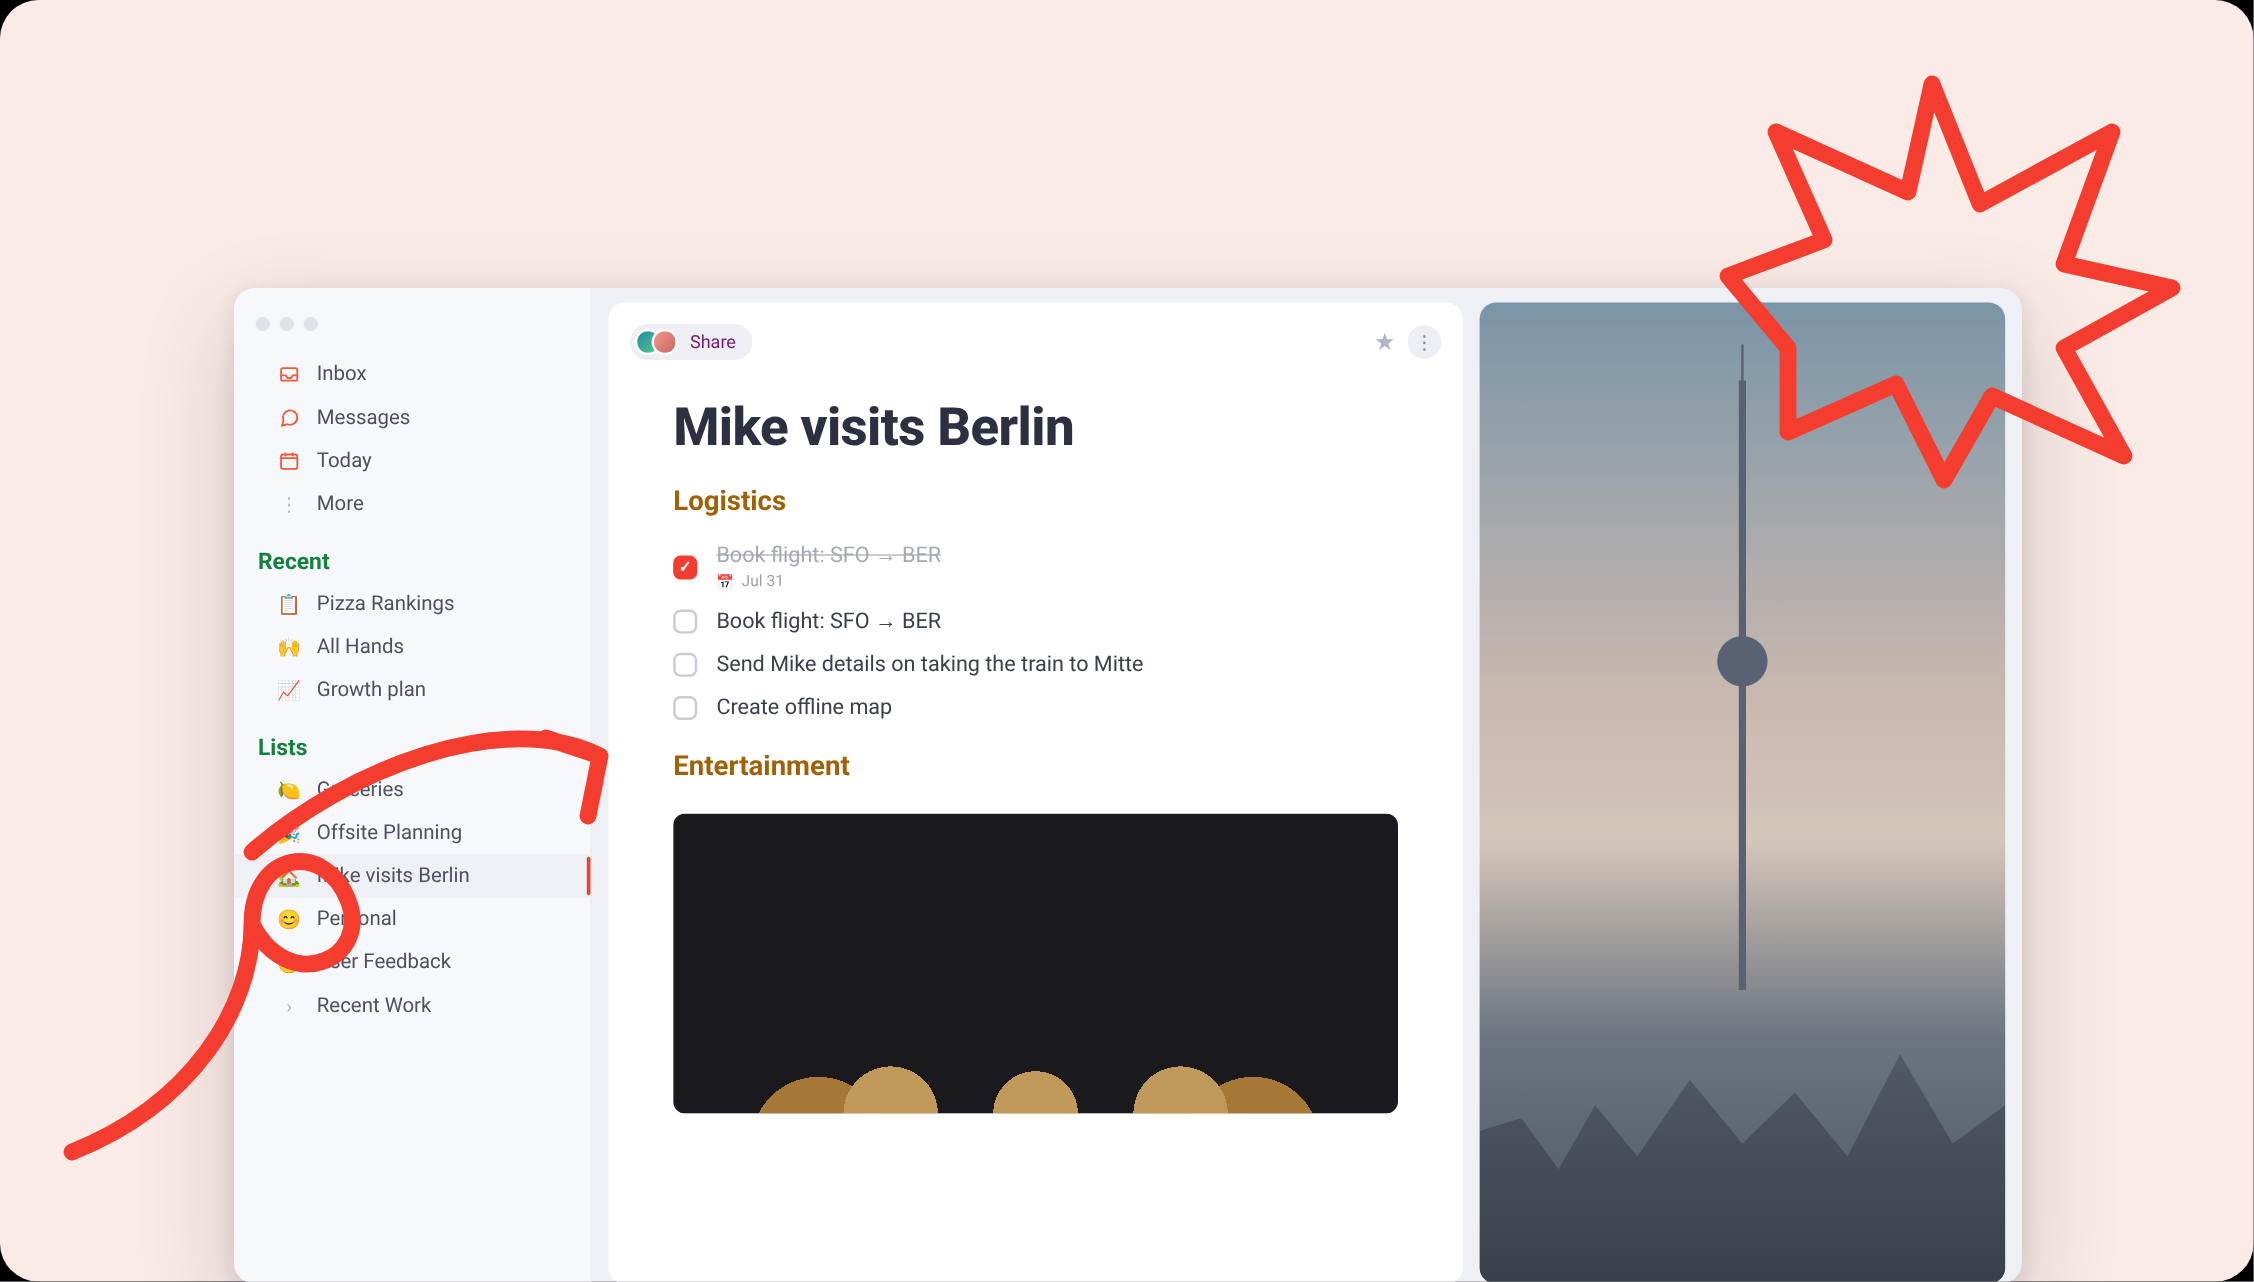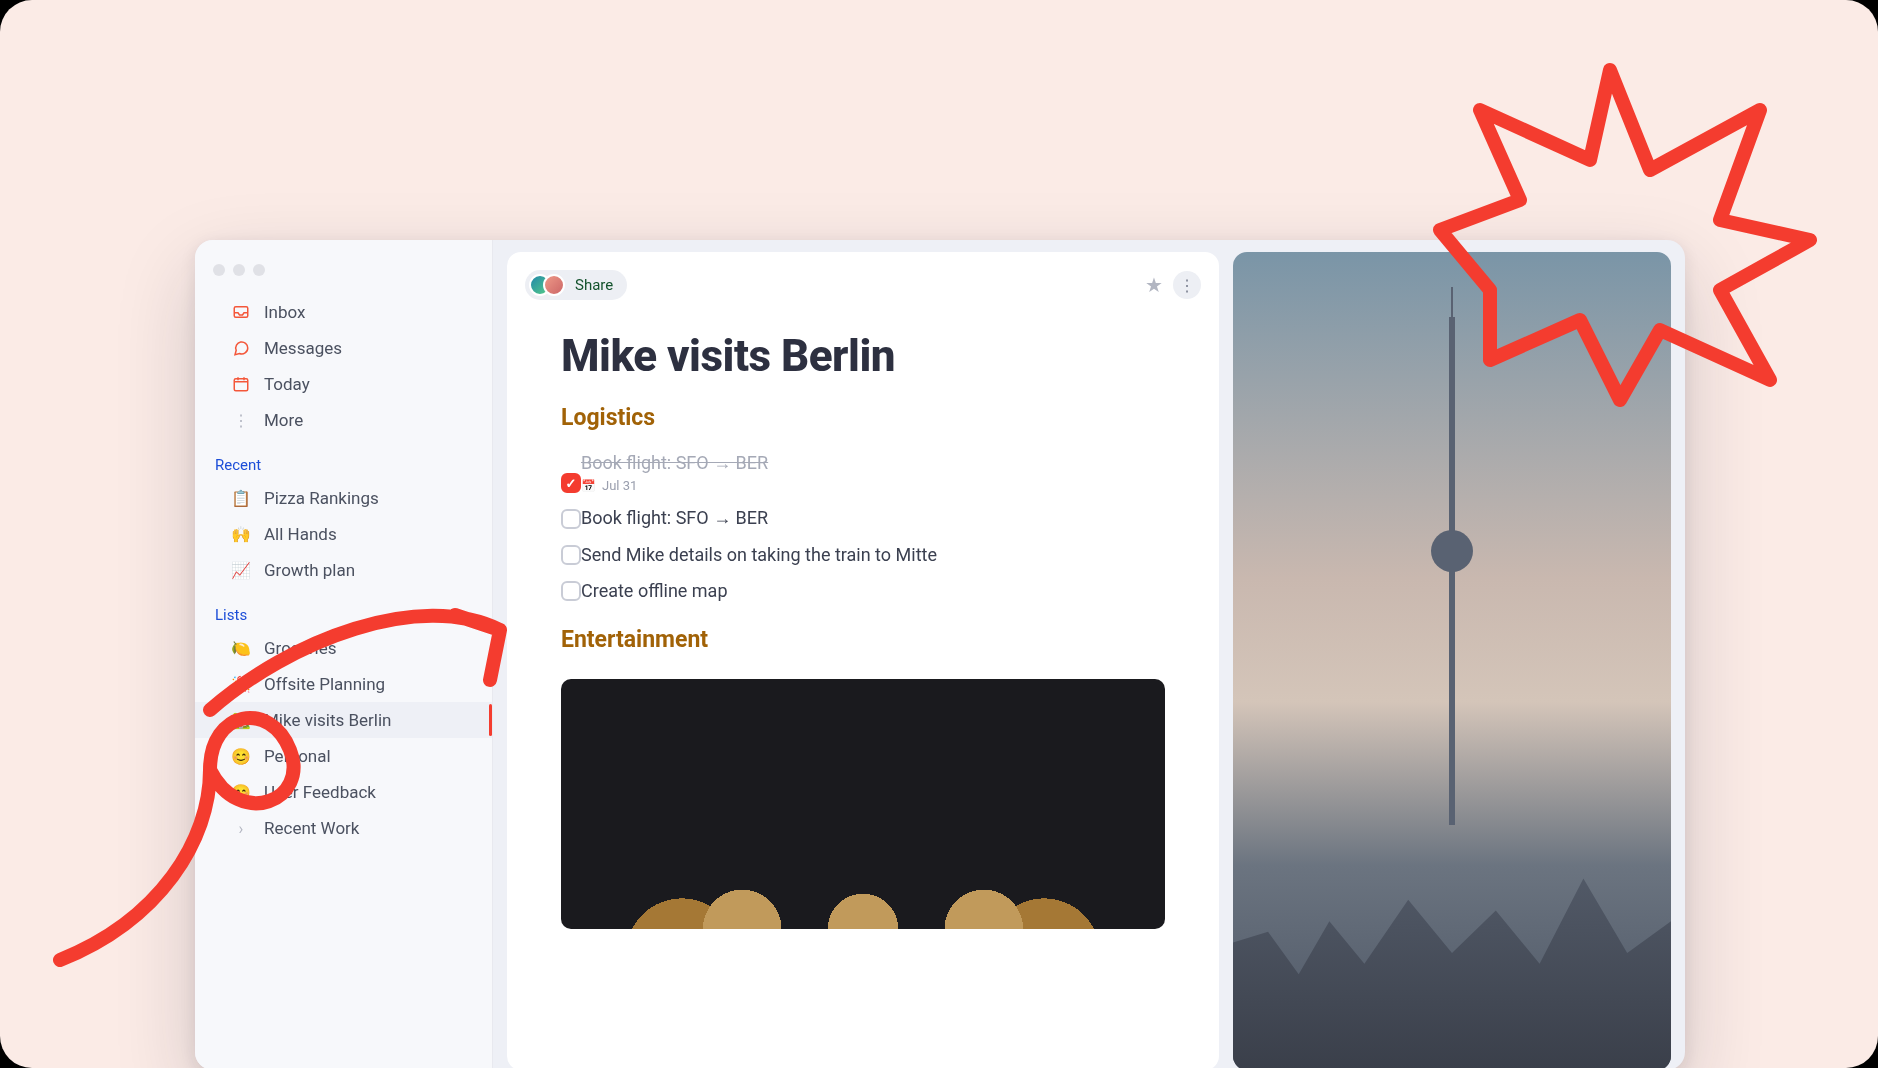--- a/index.html
+++ b/index.html
@@ -17,40 +17,40 @@
     .traffic span { width:12px; height:12px; border-radius:50%; background:#e0e1e6; }
     .side-row {
       display:flex; align-items:center; gap:14px; padding:8px 37px; cursor:pointer;
       font-size:17px; color:#4b5160;
     }
     .side-row.active { background:#eef0f6; position:relative; }
     .side-row.active::after { content:""; position:absolute; right:0; top:2px; bottom:2px; width:3px; background:#f43c2f; border-radius:2px; }
     .side-ico { width:18px; height:18px; display:inline-flex; align-items:center; justify-content:center; font-size:16px; color:#f4573a; }
     .side-ico.gray { color:#b4b7c2; }
     .side-ico.emoji { color:initial; font-size:16px; }
-    .side-head { font-size:15px; color:#1d4ed8; padding:18px 20px 6px; }
+    .side-head { font-size:19px; color:#15803d; padding:18px 20px 6px;font-weight:bold; }
     .main { flex:1; display:flex; gap:14px; padding:12px 14px 0 14px; }
     .content {
       width:712px; background:#fff; border-radius:14px;
       padding:18px 0 0 0; display:flex; flex-direction:column;
     }
     .topbar { display:flex; align-items:center; justify-content:space-between; padding:0 18px 10px; }
     .share-pill { display:flex; align-items:center; gap:10px; background:#edeff4; border-radius:999px; padding:4px 14px 4px 4px; cursor:pointer; }
     .avatars { display:flex; }
     .av { width:22px; height:22px; border-radius:50%; border:2px solid #fff; }
     .av:first-child { background:linear-gradient(135deg,#28a,#5c8); }
     .av:nth-child(2){ margin-left:-8px; background:linear-gradient(135deg,#e98,#c66); }
-    .share-label { font-size:15px; color:#14532d; }
+    .share-label { font-size:15px; color:#701a75; }
     .top-actions { display:flex; align-items:center; gap:10px; }
     .star-ico { color:#b2b6c2; font-size:20px; cursor:pointer; }
     .more-btn { width:28px; height:28px; border-radius:50%; background:#edeff4; display:flex; align-items:center; justify-content:center; color:#7d8292; cursor:pointer; }
     .doc { padding:10px 54px 0 54px; }
     .title { font-size:44px; font-weight:800; color:#2d3040; letter-spacing:-.5px; padding:10px 0 18px; }
     .h2 { font-size:23px; font-weight:700; color:#a16207; padding:4px 0 14px; }
-    .task { display:flex; align-items:flex-end; padding:7px 0; }
+    .task { display:flex; align-items:center; gap:16px; padding:7px 0; }
     .cb { width:20px; height:20px; border:2px solid #c9ccd6; border-radius:6px; flex-shrink:0; margin-top:2px; cursor:pointer; }
     .cb.done { background:#f43c2f; border-color:#f43c2f; position:relative; }
     .cb.done::after { content:"✓"; position:absolute; inset:0; color:#fff; font-size:13px; display:flex; align-items:center; justify-content:center; font-weight:700; }
     .task-body { flex:1; }
     .task-text { font-size:18px; color:#3b4050; }
     .task.done .task-text { color:#a5a9b6; text-decoration:line-through; }
     .task-meta { display:flex; align-items:center; gap:6px; font-size:13px; color:#9a9fae; margin-top:4px; }
     .meta-ico { font-size:12px; }
     .ent-img {
       margin-top:12px; height:250px; border-radius:10px;

